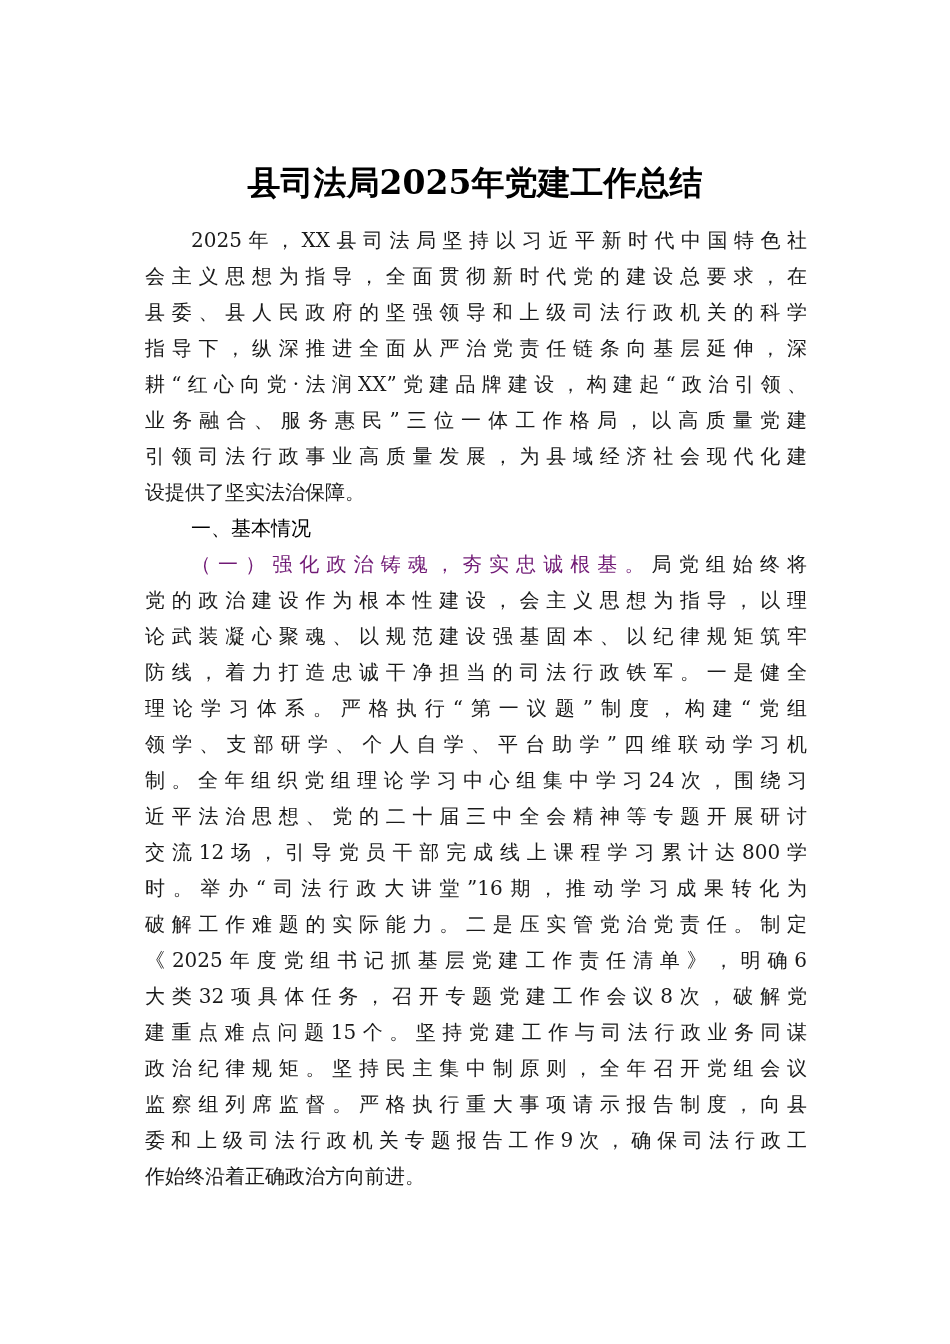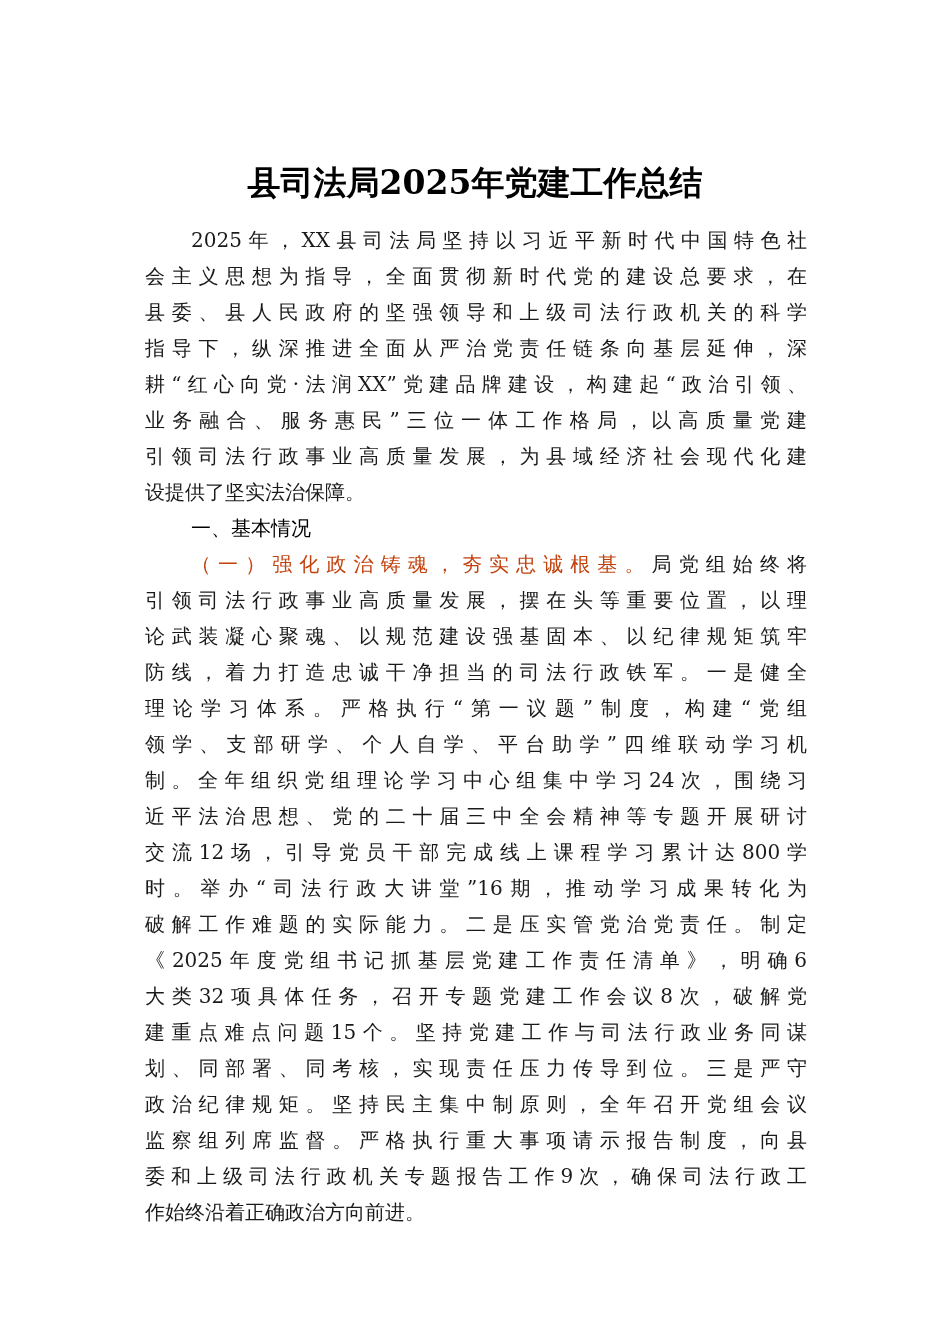--- a/index.html
+++ b/index.html
@@ -62,21 +62,21 @@
     }
     .line.heading {
       font-family: "DejaVu Sans", "Liberation Sans", sans-serif;
       font-weight: normal;
       padding-left: 46px;
       text-align-last: left;
       color: #000000;
     }
     .kai {
       font-family: "DejaVu Sans", "Liberation Sans", sans-serif;
-      color: #c2410c;
+      color: #701a75;
     }
   </style>
 </head>
 <body>
 
 <div class="page">
   <h1 class="title">县司法局2025年党建工作总结</h1>
 
   <div class="body">
     <div>
@@ -87,33 +87,32 @@
       <span class="line">耕“红心向党·法润XX”党建品牌建设，构建起“政治引领、</span>
       <span class="line">业务融合、服务惠民”三位一体工作格局，以高质量党建</span>
       <span class="line">引领司法行政事业高质量发展，为县域经济社会现代化建</span>
       <span class="line last">设提供了坚实法治保障。</span>
     </div>
 
     <span class="line heading">一、基本情况</span>
 
     <div>
       <span class="line indent"><span class="kai">（一）强化政治铸魂，夯实忠诚根基。</span><span>局党组始终将</span></span>
-      <span class="line">引领司法行政事业高质量发展，摆在头等重要位置，以理</span>
+      <span class="line">党的政治建设作为根本性建设，会主义思想为指导，以理</span>
       <span class="line">论武装凝心聚魂、以规范建设强基固本、以纪律规矩筑牢</span>
       <span class="line">防线，着力打造忠诚干净担当的司法行政铁军。一是健全</span>
       <span class="line">理论学习体系。严格执行“第一议题”制度，构建“党组</span>
       <span class="line">领学、支部研学、个人自学、平台助学”四维联动学习机</span>
       <span class="line">制。全年组织党组理论学习中心组集中学习24次，围绕习</span>
       <span class="line">近平法治思想、党的二十届三中全会精神等专题开展研讨</span>
       <span class="line">交流12场，引导党员干部完成线上课程学习累计达800学</span>
       <span class="line">时。举办“司法行政大讲堂”16期，推动学习成果转化为</span>
       <span class="line">破解工作难题的实际能力。二是压实管党治党责任。制定</span>
       <span class="line">《2025年度党组书记抓基层党建工作责任清单》，明确6</span>
       <span class="line">大类32项具体任务，召开专题党建工作会议8次，破解党</span>
       <span class="line">建重点难点问题15个。坚持党建工作与司法行政业务同谋</span>
-      <span class="line">划、同部署、同考核，实现责任压力传导到位。三是严守</span>
       <span class="line">政治纪律规矩。坚持民主集中制原则，全年召开党组会议</span>
       <span class="line">监察组列席监督。严格执行重大事项请示报告制度，向县</span>
       <span class="line">委和上级司法行政机关专题报告工作9次，确保司法行政工</span>
       <span class="line last">作始终沿着正确政治方向前进。</span>
     </div>
   </div>
 </div>
 
 </body></html>

